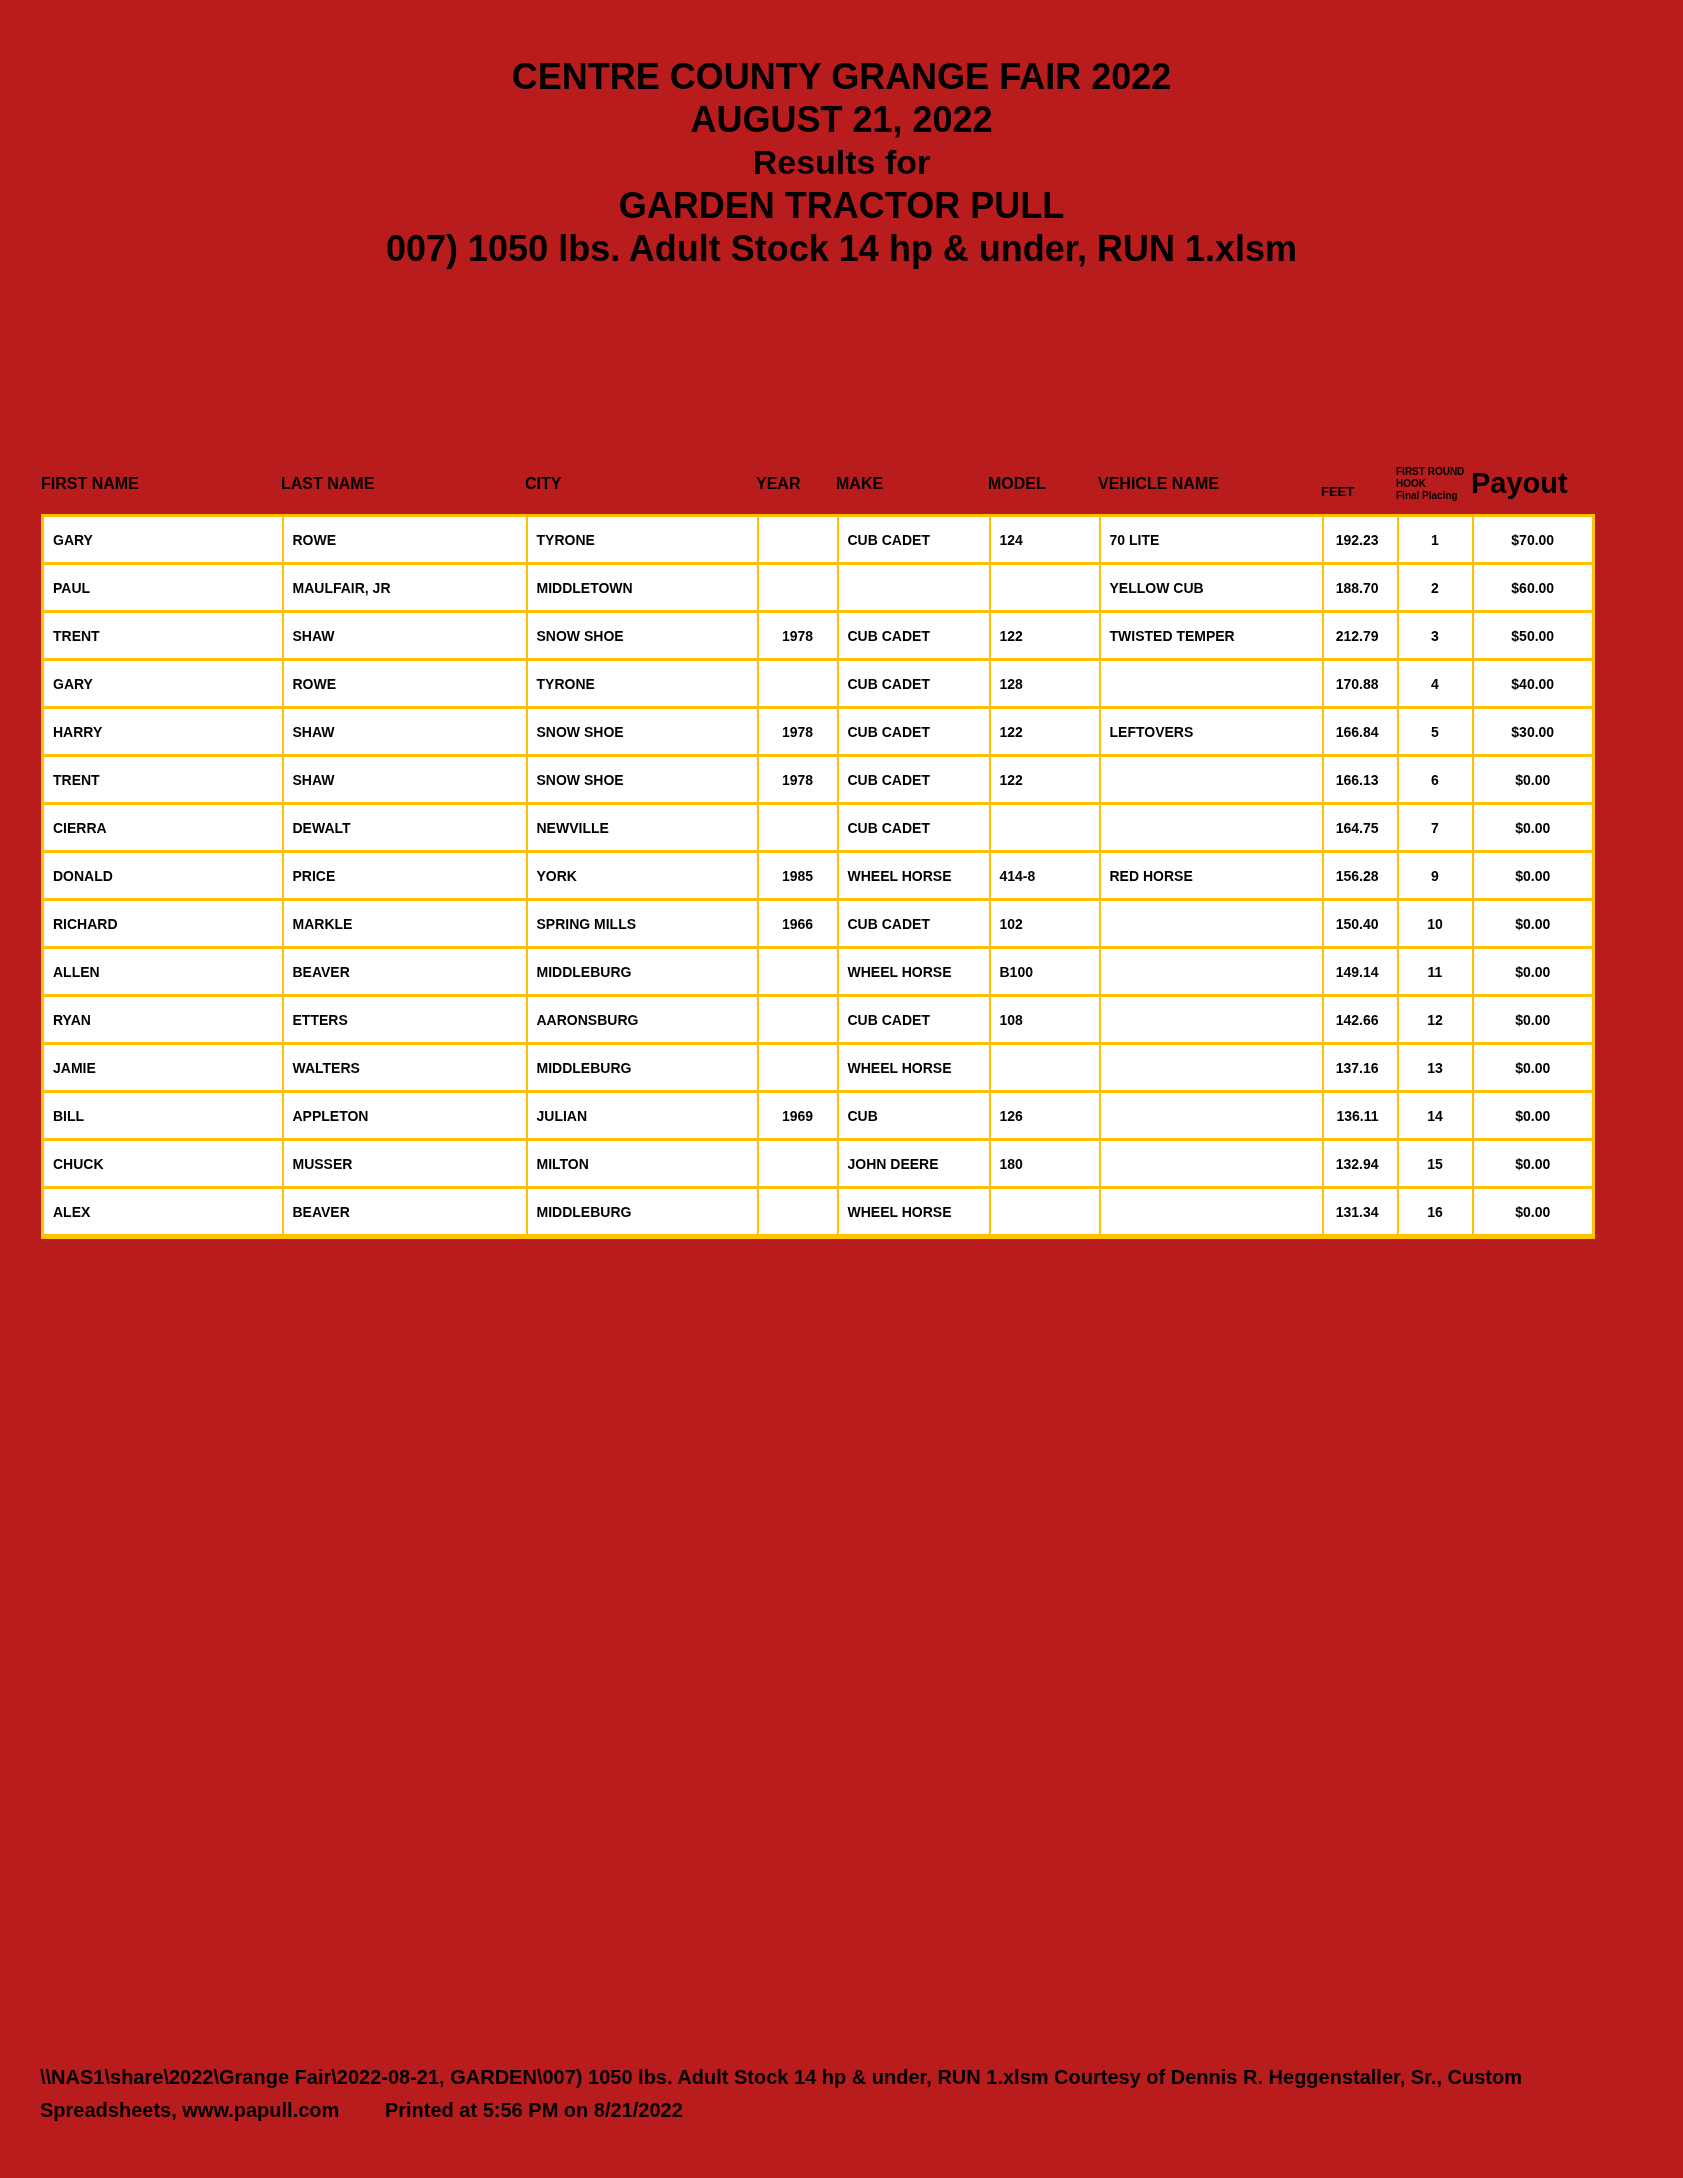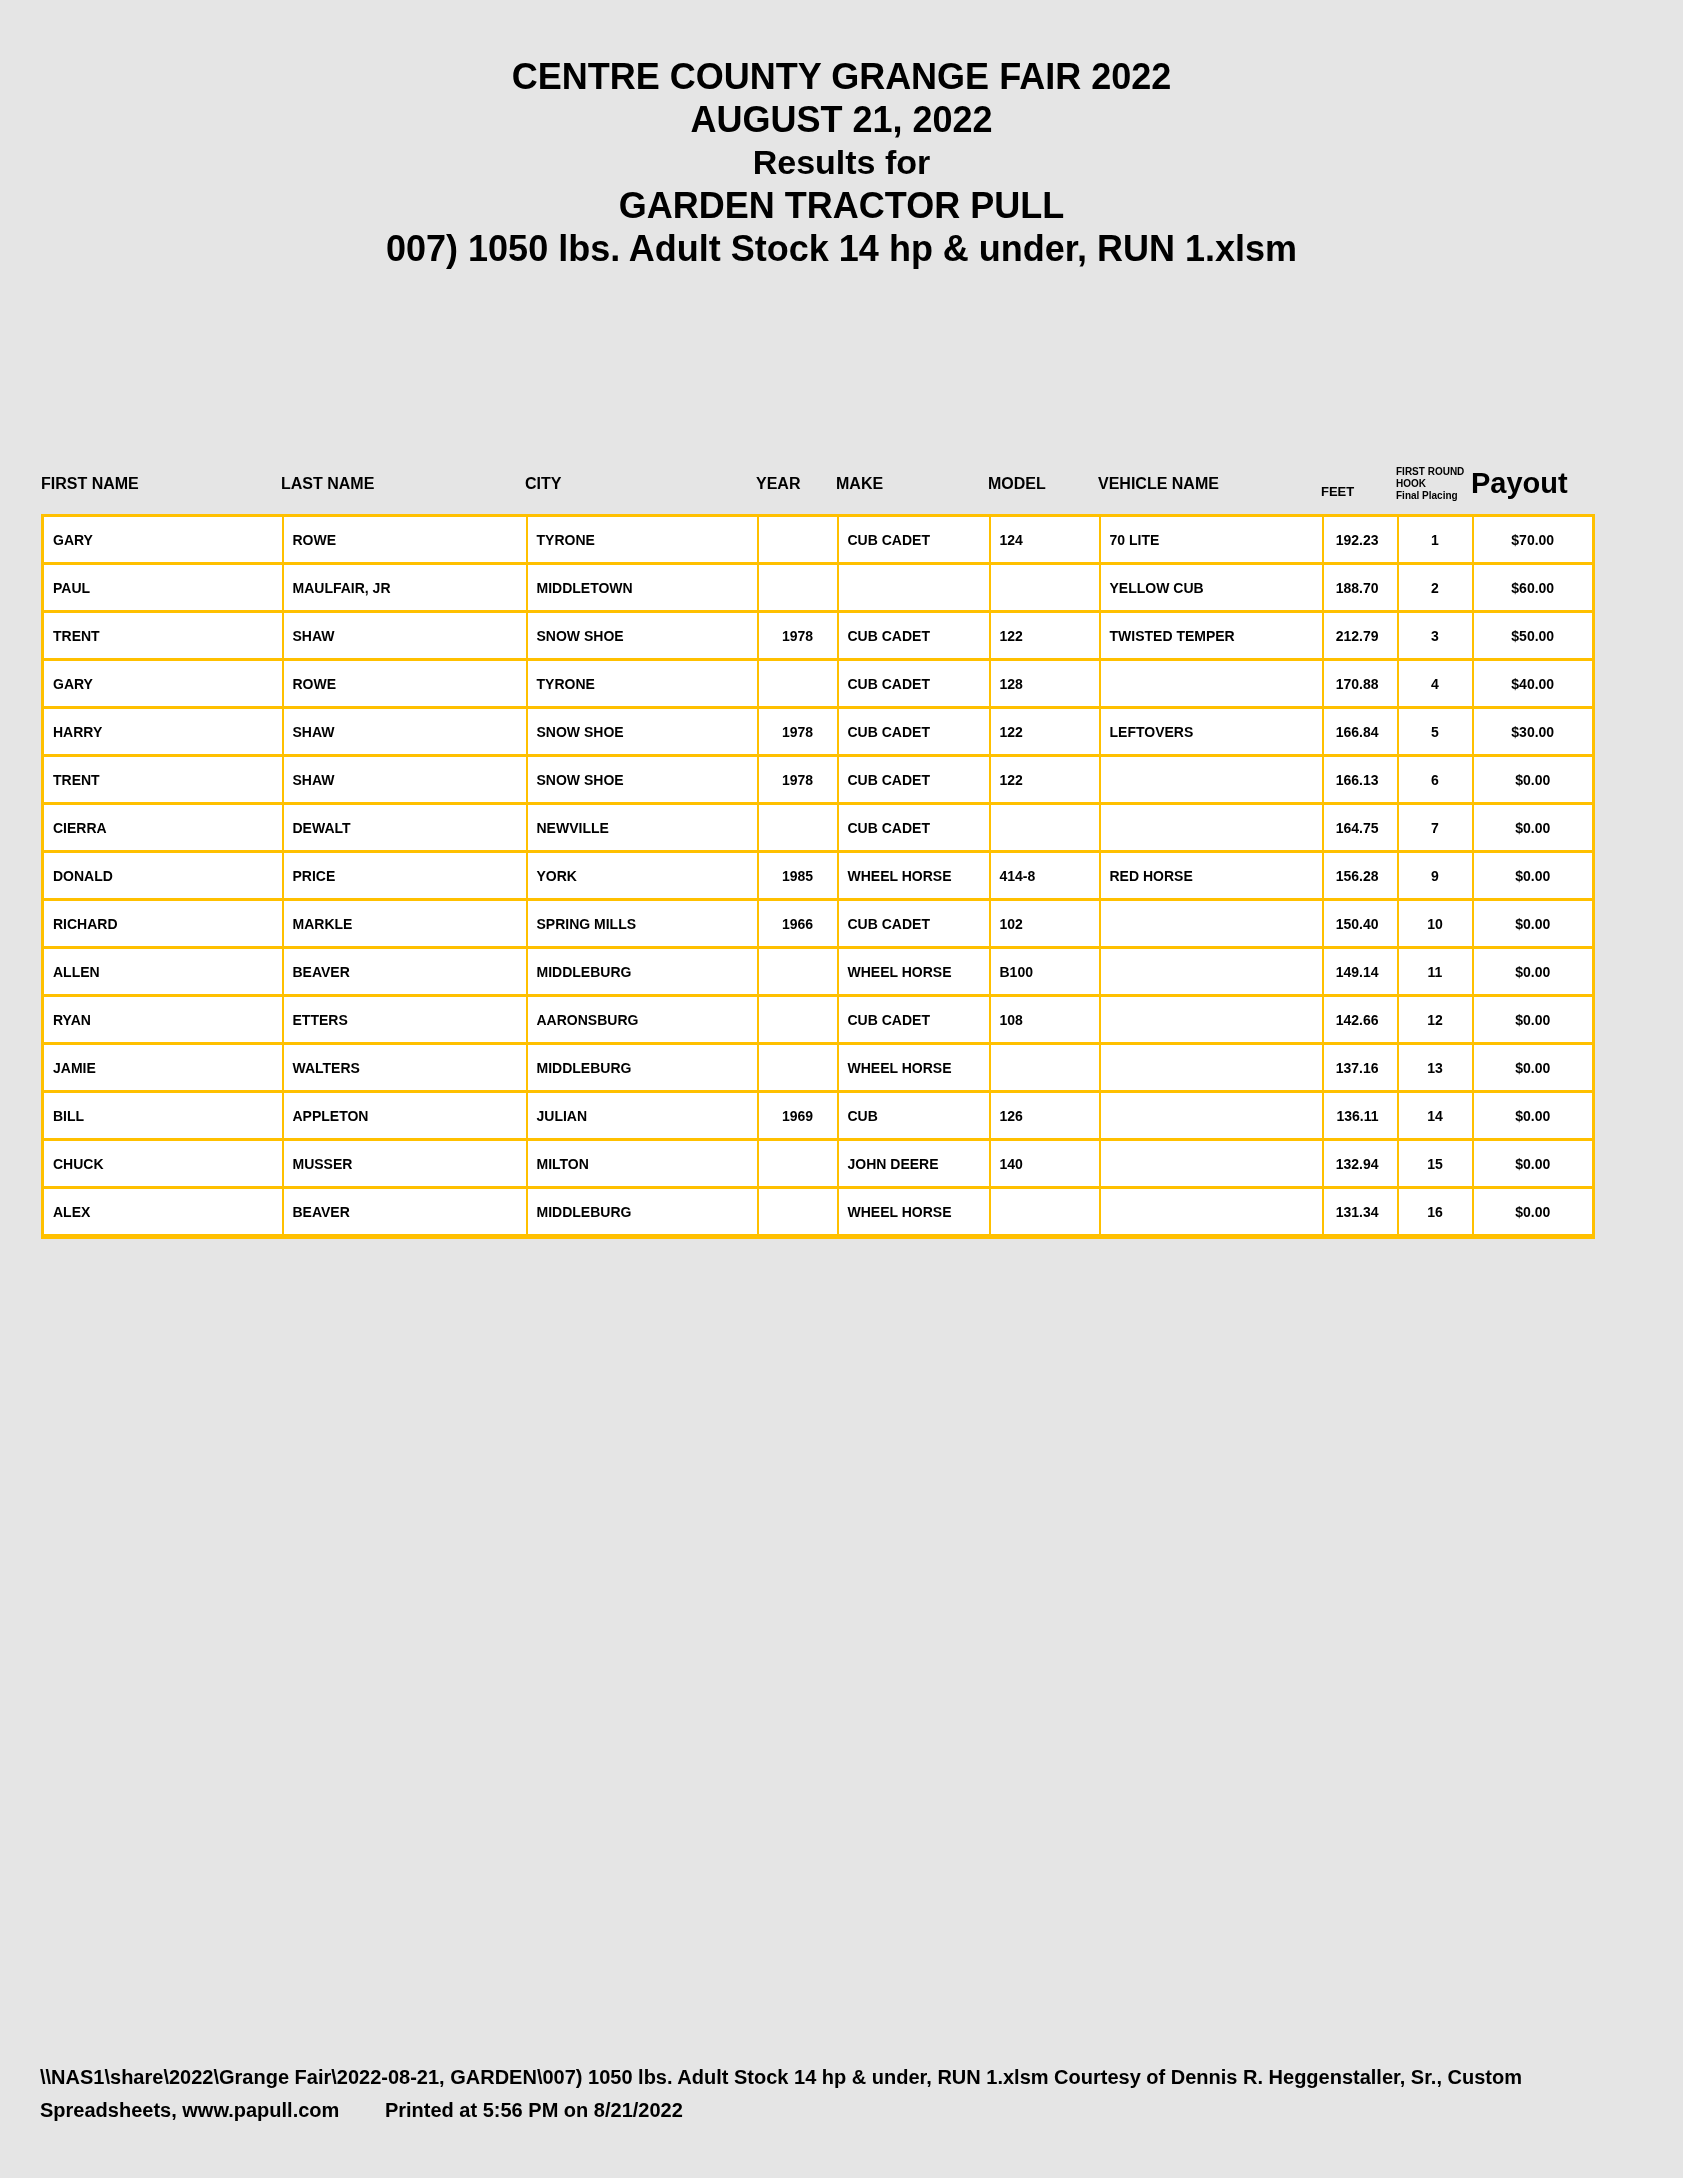--- a/index.html
+++ b/index.html
@@ -1,20 +1,20 @@
 <!DOCTYPE html>
 <html><head>
 <meta charset="utf-8">
 <style>
   html, body { margin: 0; padding: 0; background: #ffffff; }
   .page {
     position: relative;
     width: 1683px;
     height: 2178px;
-    background: #e5e5e5;
+    background: #b91c1c;
     font-family: "Liberation Sans", sans-serif;
     color: #000000;
     overflow: hidden;
   }
 
   
   .doc-header {
     position: absolute;
     top: 55px;
     left: 0;
@@ -286,21 +286,21 @@
       <td class="rt">136.11</td>
       <td class="ctr">14</td>
       <td class="ctr">$0.00</td>
     </tr>
           <tr>
       <td>CHUCK</td>
       <td>MUSSER</td>
       <td>MILTON</td>
       <td class="ctr"></td>
       <td>JOHN DEERE</td>
-      <td>140</td>
+      <td>180</td>
       <td></td>
       <td class="rt">132.94</td>
       <td class="ctr">15</td>
       <td class="ctr">$0.00</td>
     </tr>
           <tr>
       <td>ALEX</td>
       <td>BEAVER</td>
       <td>MIDDLEBURG</td>
       <td class="ctr"></td>

